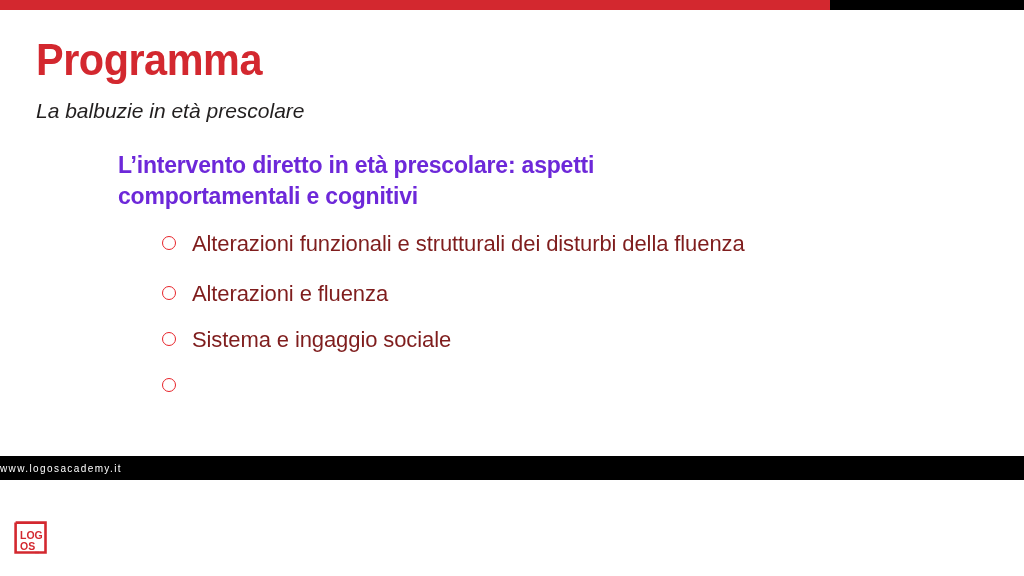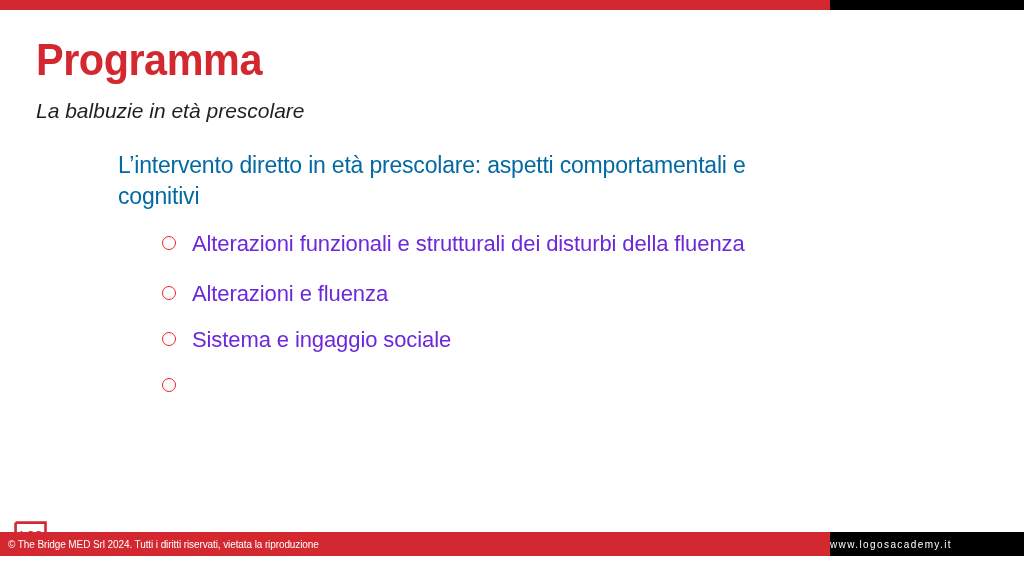--- a/index.html
+++ b/index.html
@@ -2,21 +2,21 @@
 <html><head>
 <meta charset="utf-8">
 <style>
   * { margin:0; padding:0; box-sizing:border-box; }
   html, body {
     width:1024px; height:576px;
     background:#ffffff;
     font-family:"Liberation Sans", sans-serif;
     overflow:hidden;
   }
-  .slide { position:relative; width:1024px; height:556px; background:#fff; }
+  .slide { position:relative; width:1024px; height:480px; background:#fff; }
 
   
   .topbar { position:absolute; top:0; left:0; width:1024px; height:10px; display:flex; }
   .topbar-red   { width:830px; height:10px; background:#d3282f; }
   .topbar-black { flex:1; height:10px; background:#000000; }
 
   
   .title {
     position:absolute; left:36px; top:36px;
     font-size:45px; font-weight:bold; color:#d3282f;
@@ -26,31 +26,31 @@
   }
   .subtitle {
     position:absolute; left:36px; top:99px;
     font-size:21px; font-style:italic; font-weight:400;
     color:#221f1f; letter-spacing:0px;
   }
 
   
   .heading {
     position:absolute; left:118px; top:150px; width:640px;
-    font-size:23px; font-weight:normal; color:#0369a1;
+    font-size:23px; font-weight:bold; color:#6d28d9;
     line-height:1.33; letter-spacing:-0.2px;
   }
 
   
   .bullets { position:absolute; left:158px; top:228px; width:820px; }
   .bullet-row {
     position:relative;
     padding-left:34px;
     margin-bottom:14px;
-    font-size:22px; color:#6d28d9; line-height:1.45;
+    font-size:22px; color:#7f1d1d; line-height:1.45;
     letter-spacing:-0.1px;
   }
   .bullet-row.first { margin-bottom:18px; width:760px; }
   .ring {
     position:absolute; left:4px; top:8px;
     width:14px; height:14px;
     border:1.8px solid #e8242a; border-radius:50%;
     background:transparent;
   }
 
@@ -113,21 +113,18 @@
 
       <path d="M1.6,1.6 H31.5 V12 M1.6,1.6 V31.5 H21 M31.5,24 V31.5 H25" fill="none" stroke="#d3282f" stroke-width="2.6"></path>
       <path d="M31.5,12 V24" fill="none" stroke="#d3282f" stroke-width="2.6"></path>
       <path d="M21,31.5 H25" fill="none" stroke="#d3282f" stroke-width="2.6"></path>
       <text x="6" y="17.5" font-family="Liberation Sans, sans-serif" font-size="10.5" font-weight="bold" fill="#d3282f">LOG</text>
       <text x="6" y="28.5" font-family="Liberation Sans, sans-serif" font-size="10.5" font-weight="bold" fill="#d3282f">OS</text>
     </svg>
   </div>
 
   <div class="footer">
-    <div class="footer-red">
-      <span class="footer-copy">© The Bridge MED Srl 2024. Tutti i diritti riservati, vietata la riproduzione</span>
-    </div>
     <div class="footer-black">
       <span class="footer-url">www.logosacademy.it</span>
     </div>
   </div>
 
 </div>
 
 </body></html>

